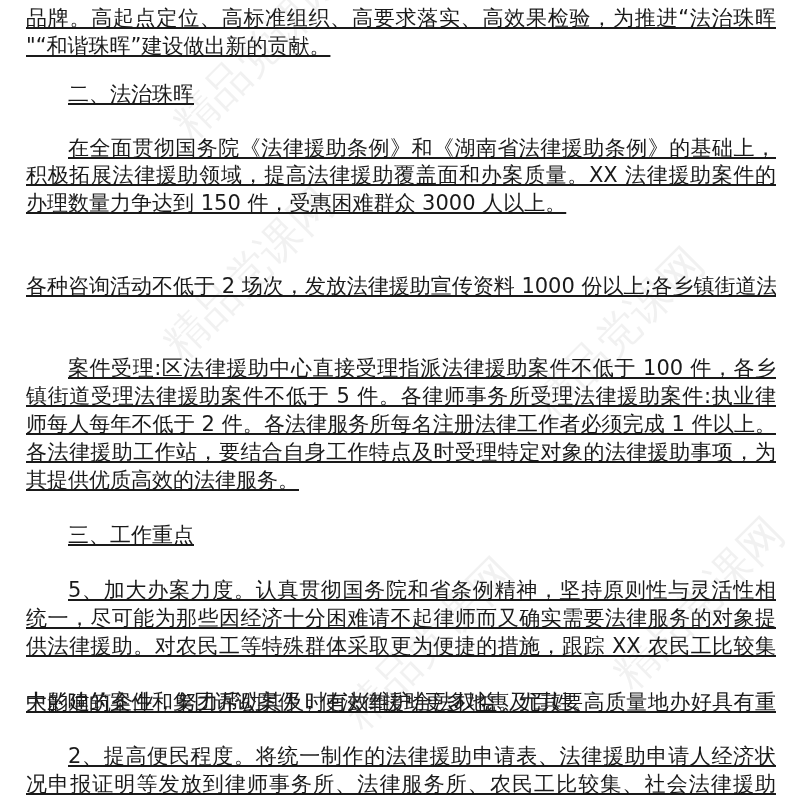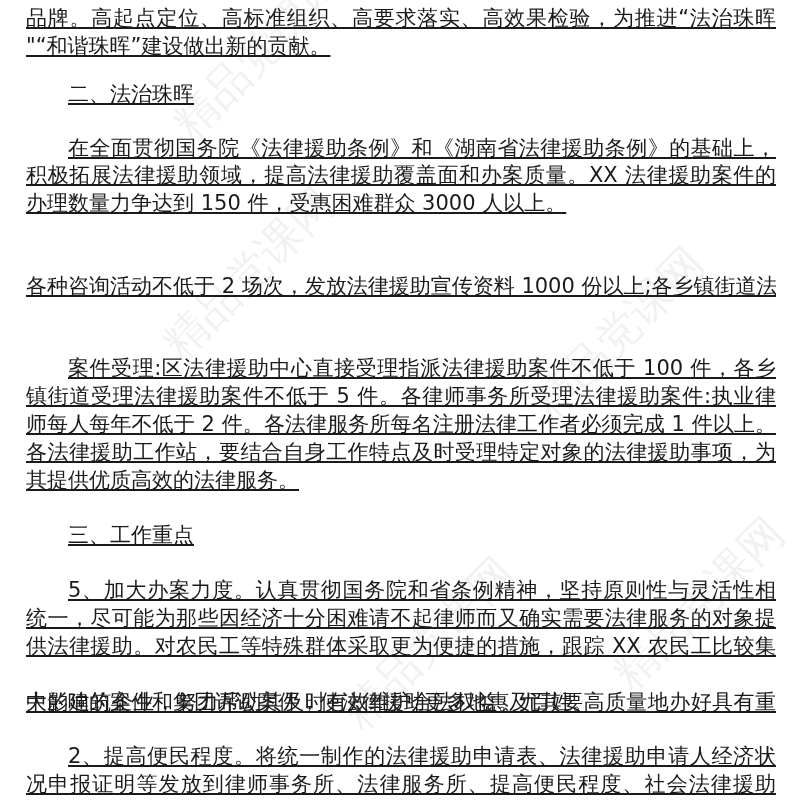--- a/index.html
+++ b/index.html
@@ -57,15 +57,15 @@
 
   <div class="line last" style="top:466px;">其提供优质高效的法律服务。</div>
 
   <div class="line indent" style="top:576px;">5、加大办案力度。认真贯彻国务院和省条例精神，坚持原则性与灵活性相</div>
   <div class="line" style="top:604px;">统一，尽可能为那些因经济十分困难请不起律师而又确实需要法律服务的对象提</div>
   <div class="line" style="top:632px;">供法律援助。对农民工等特殊群体采取更为便捷的措施，跟踪 XX 农民工比较集</div>
   <div class="line" style="top:688px;">中的建筑企业，努力帮助其及时有效维护合法权益。尤其要高质量地办好具有重</div>
   <div class="line last" style="top:688px;">大影响的案件和集团诉讼案件，使法律援助更多地惠及百姓。</div>
 
   <div class="line indent" style="top:742px;">2、提高便民程度。将统一制作的法律援助申请表、法律援助申请人经济状</div>
-  <div class="line" style="top:770px;">况申报证明等发放到律师事务所、法律服务所、提高便民程度、社会法律援助</div>
+  <div class="line" style="top:770px;">况申报证明等发放到律师事务所、法律服务所、农民工比较集、社会法律援助</div>
 
 </div>
 
 </body></html>

